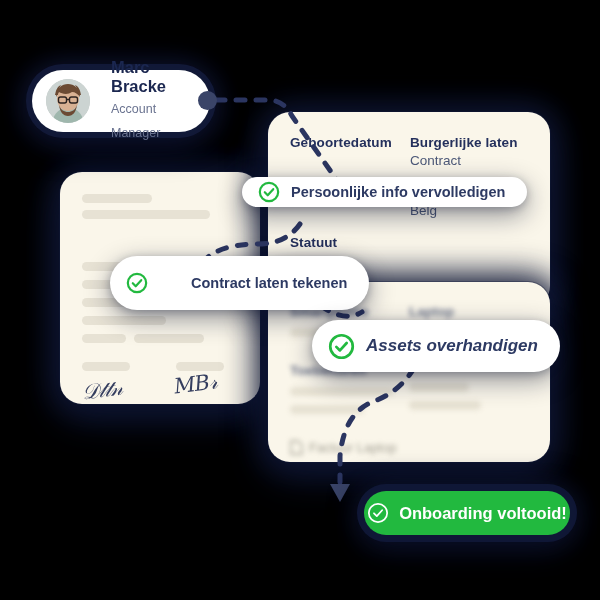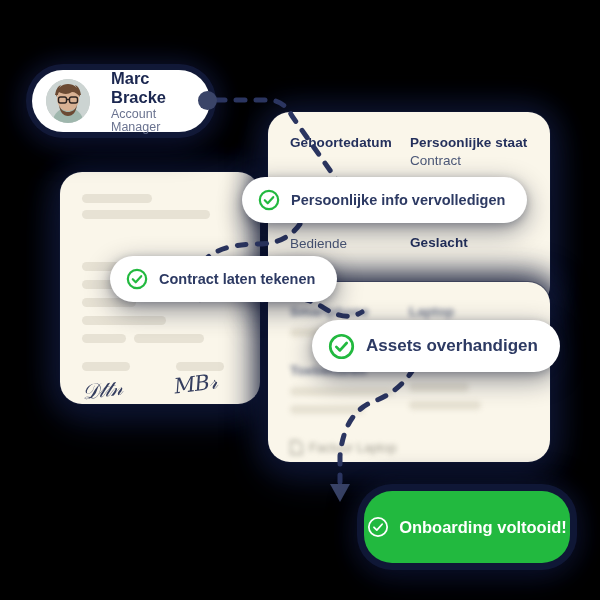--- a/index.html
+++ b/index.html
@@ -36,39 +36,39 @@
 
   
   #name-pill{position:absolute;left:32px;top:70px;width:178px;height:62px;background:#fff;
              border-radius:32px;display:flex;align-items:center;padding:0 14px;box-sizing:border-box;
              box-shadow:0 0 0 6px rgba(18,26,58,.92), 0 10px 34px rgba(10,16,44,.9), 0 0 26px 10px rgba(16,22,52,.85);}
   #avatar{width:44px;height:44px;border-radius:50%;flex:none;overflow:hidden;
           background:radial-gradient(circle at 50% 36%, #d8cfc6 0 38%, #cfd7d4 38% 100%);
           box-shadow:inset 0 0 0 1px rgba(0,0,0,.06);position:relative;}
   .np-txt{margin-left:21px;}
   .np-name{font-size:16.5px;font-weight:bold;color:#1b2750;line-height:19px;}
-  .np-role{font-size:12.5px;color:#6a7390;line-height:13px;margin-top:1px;}
+  .np-role{font-size:12.5px;color:#6a7390;line-height:24px;margin-top:1px;}
   #name-dot{position:absolute;left:198px;top:91px;width:19px;height:19px;border-radius:50%;
             background:#3a4468;z-index:7;}
 
   
   .pill{position:absolute;background:#fff;border-radius:30px;display:flex;align-items:center;
         padding:0 22px 0 16px;height:44px;box-sizing:border-box;
         box-shadow:0 8px 26px rgba(12,18,44,.45), 0 2px 8px rgba(12,18,44,.25);z-index:9;}
   .pill .lbl{font-size:14.5px;font-weight:bold;color:#2d3a63;margin-left:11px;white-space:nowrap;}
-  #pill-info{left:242px;top:177px;height:46px;}
-  #pill-contract{left:110px;top:256px;height:46px;}
-  #pill-assets{left:312px;top:320px;height:52px;border-radius:32px;}
+  #pill-info{left:242px;top:177px;height:30px;}
+  #pill-contract{left:110px;top:256px;height:54px;gap:32px;}
+  #pill-assets{left:312px;top:320px;height:52px;border-radius:32px;font-style:italic;}
   #pill-assets .lbl{font-size:17px;}
 
   .chk{width:22px;height:22px;flex:none;}
   #pill-assets .chk{width:27px;height:27px;}
 
   
-  #done-btn{position:absolute;left:364px;top:491px;width:206px;height:72px;border-radius:28px;
+  #done-btn{position:absolute;left:364px;top:491px;width:206px;height:44px;border-radius:28px;
             background:#22b93f;display:flex;align-items:center;justify-content:center;
             box-shadow:0 0 0 7px rgba(17,24,56,.9), 0 12px 34px rgba(9,14,40,.9), 0 0 26px 10px rgba(15,21,50,.8);z-index:11;}
   #done-btn .lbl{color:#fff;font-size:16.5px;font-weight:bold;margin-left:10px;}
 
   svg.flow{position:absolute;left:0;top:0;width:600px;height:600px;pointer-events:none;z-index:6;}
 </style>
 </head>
 <body>
 
 <div id="stage">
@@ -88,40 +88,40 @@
     <div class="sig" style="left:114px;top:200px;">𝑀𝐵𝓇</div>
   </div>
 
   <div class="card" id="info-card">
     <div class="ic-grid">
       <div class="ic-row">
         <div class="ic-cell">
           <div class="ic-k">Geboortedatum</div>
         </div>
         <div class="ic-cell">
-          <div class="ic-k">Persoonlijke staat</div>
+          <div class="ic-k">Burgerlijke laten</div>
           <div class="ic-v">Contract</div>
         </div>
       </div>
       <div class="ic-row">
         <div class="ic-cell">
           <div class="ic-k"></div>
           <div class="ic-v"></div>
         </div>
         <div class="ic-cell">
           <div class="ic-k">Nationaliteit</div>
           <div class="ic-v">Belg</div>
         </div>
       </div>
       <div class="ic-row">
         <div class="ic-cell">
+          <div class="ic-k">Statuut</div>
           <div class="ic-v">Bediende</div>
         </div>
         <div class="ic-cell">
-          <div class="ic-k">Geslacht</div>
         </div>
       </div>
     </div>
   </div>
 
   <div class="card" id="assets-card">
     <div id="assets-inner">
       <div class="as-row">
         <div class="as-cell">
           <div class="as-k">Smartphone</div>

